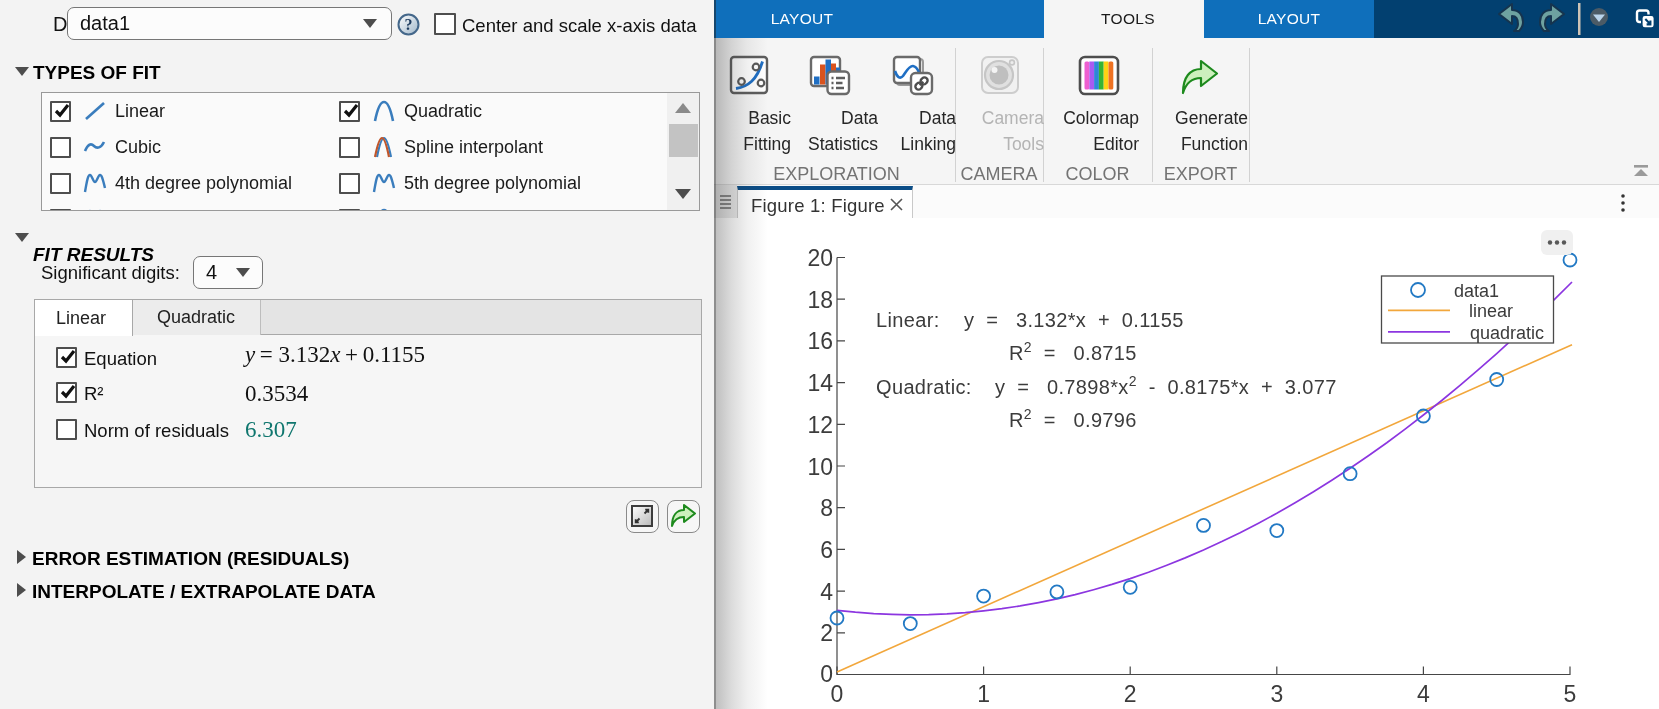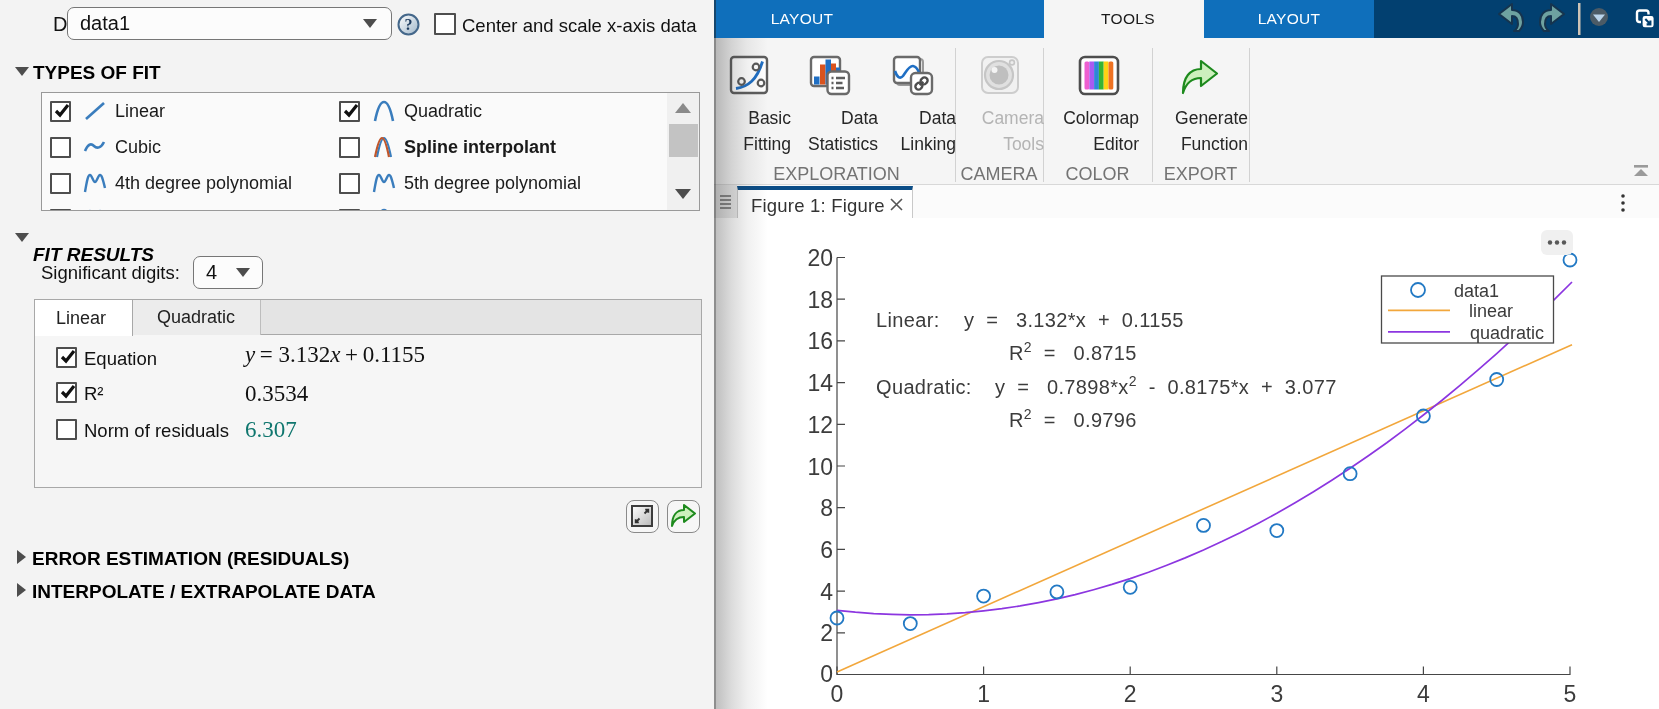--- a/index.html
+++ b/index.html
@@ -68,21 +68,21 @@
   <div class="cb" style="left:8px;top:44px;"></div>
   <svg class="abs" style="left:41px;top:43px;" width="24" height="22" viewBox="0 0 24 22">
       <path d="M2,15 C5,8 8,7 11,10 C14,13 18,12 21,6" stroke="#3a7dbd" stroke-width="2.6" fill="none"></path>
     </svg>
   <div class="flabel" style="left:73px;top:44px;">Cubic</div>
   <div class="cb" style="left:297px;top:44px;"></div>
   <svg class="abs" style="left:330px;top:43px;" width="24" height="22" viewBox="0 0 24 22">
     <path d="M5,21 C8,6 10,2 12,2 C14,2 16,6 19,21" stroke="#3a7dbd" stroke-width="2.2" fill="none"></path>
     <path d="M3,21 C6,6 8,2 10,2 C12,2 14,6 17,21" stroke="#c1562a" stroke-width="2.2" fill="none"></path>
   </svg>
-  <div class="flabel" style="left:362px;top:44px;font-weight:bold;">Spline interpolant</div>
+  <div class="flabel" style="left:362px;top:44px;">Spline interpolant</div>
 
   <div class="cb" style="left:8px;top:80px;"></div>
   <svg class="abs" style="left:41px;top:79px;" width="24" height="22" viewBox="0 0 24 22">
       <path d="M2,20 C4,8 5,3 7,3 C9,3 10,10 12,10 C14,10 15,3 17,3 C19,3 20,8 22,16" stroke="#3a7dbd" stroke-width="2.4" fill="none"></path>
     </svg>
   <div class="flabel" style="left:73px;top:80px;">4th degree polynomial</div>
   <div class="cb" style="left:297px;top:80px;"></div>
   <svg class="abs" style="left:330px;top:79px;" width="24" height="22" viewBox="0 0 24 22">
       <path d="M2,20 C4,8 5,3 7,3 C9,3 10,10 12,10 C14,10 15,3 17,3 C19,3 20,8 22,16" stroke="#3a7dbd" stroke-width="2.4" fill="none"></path>
     </svg>

